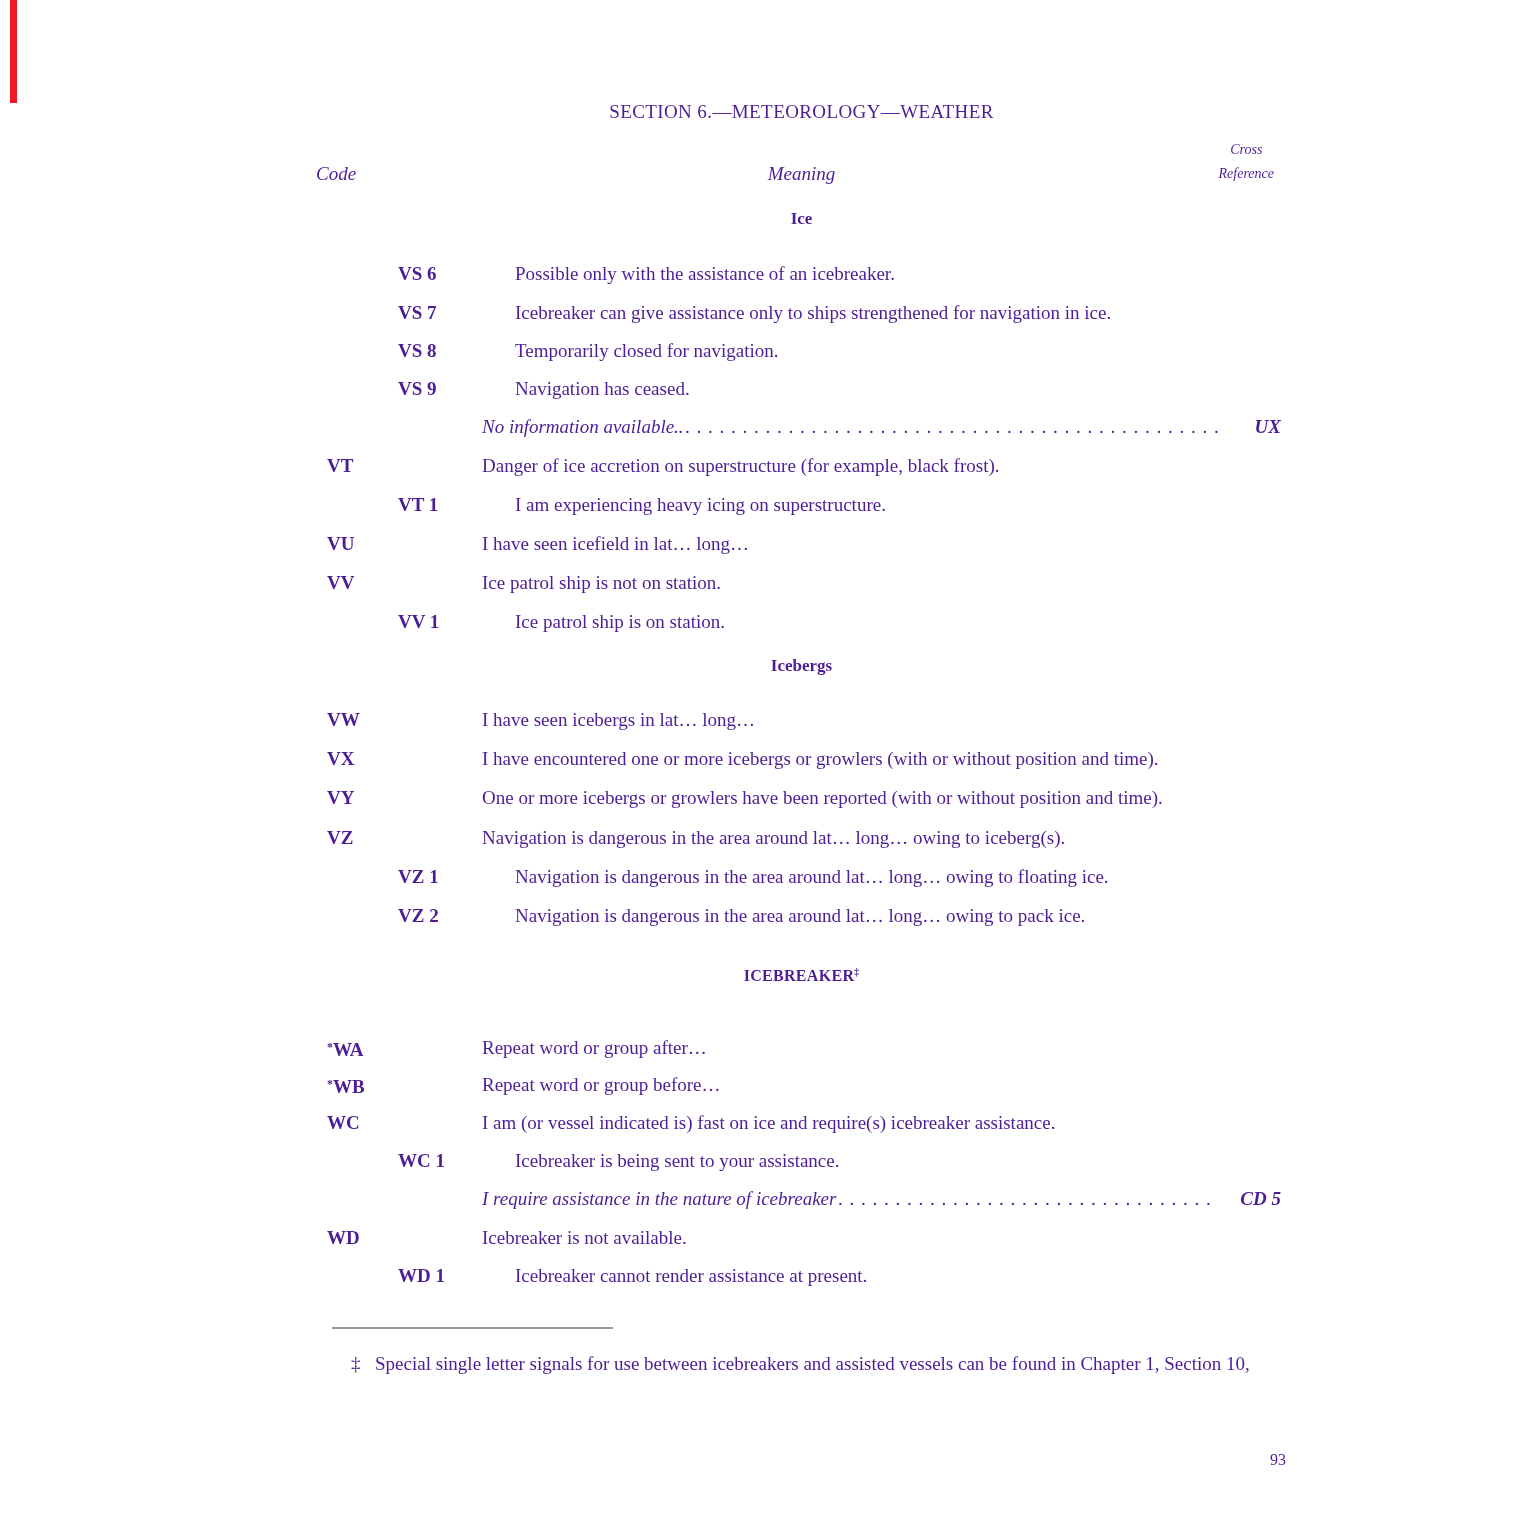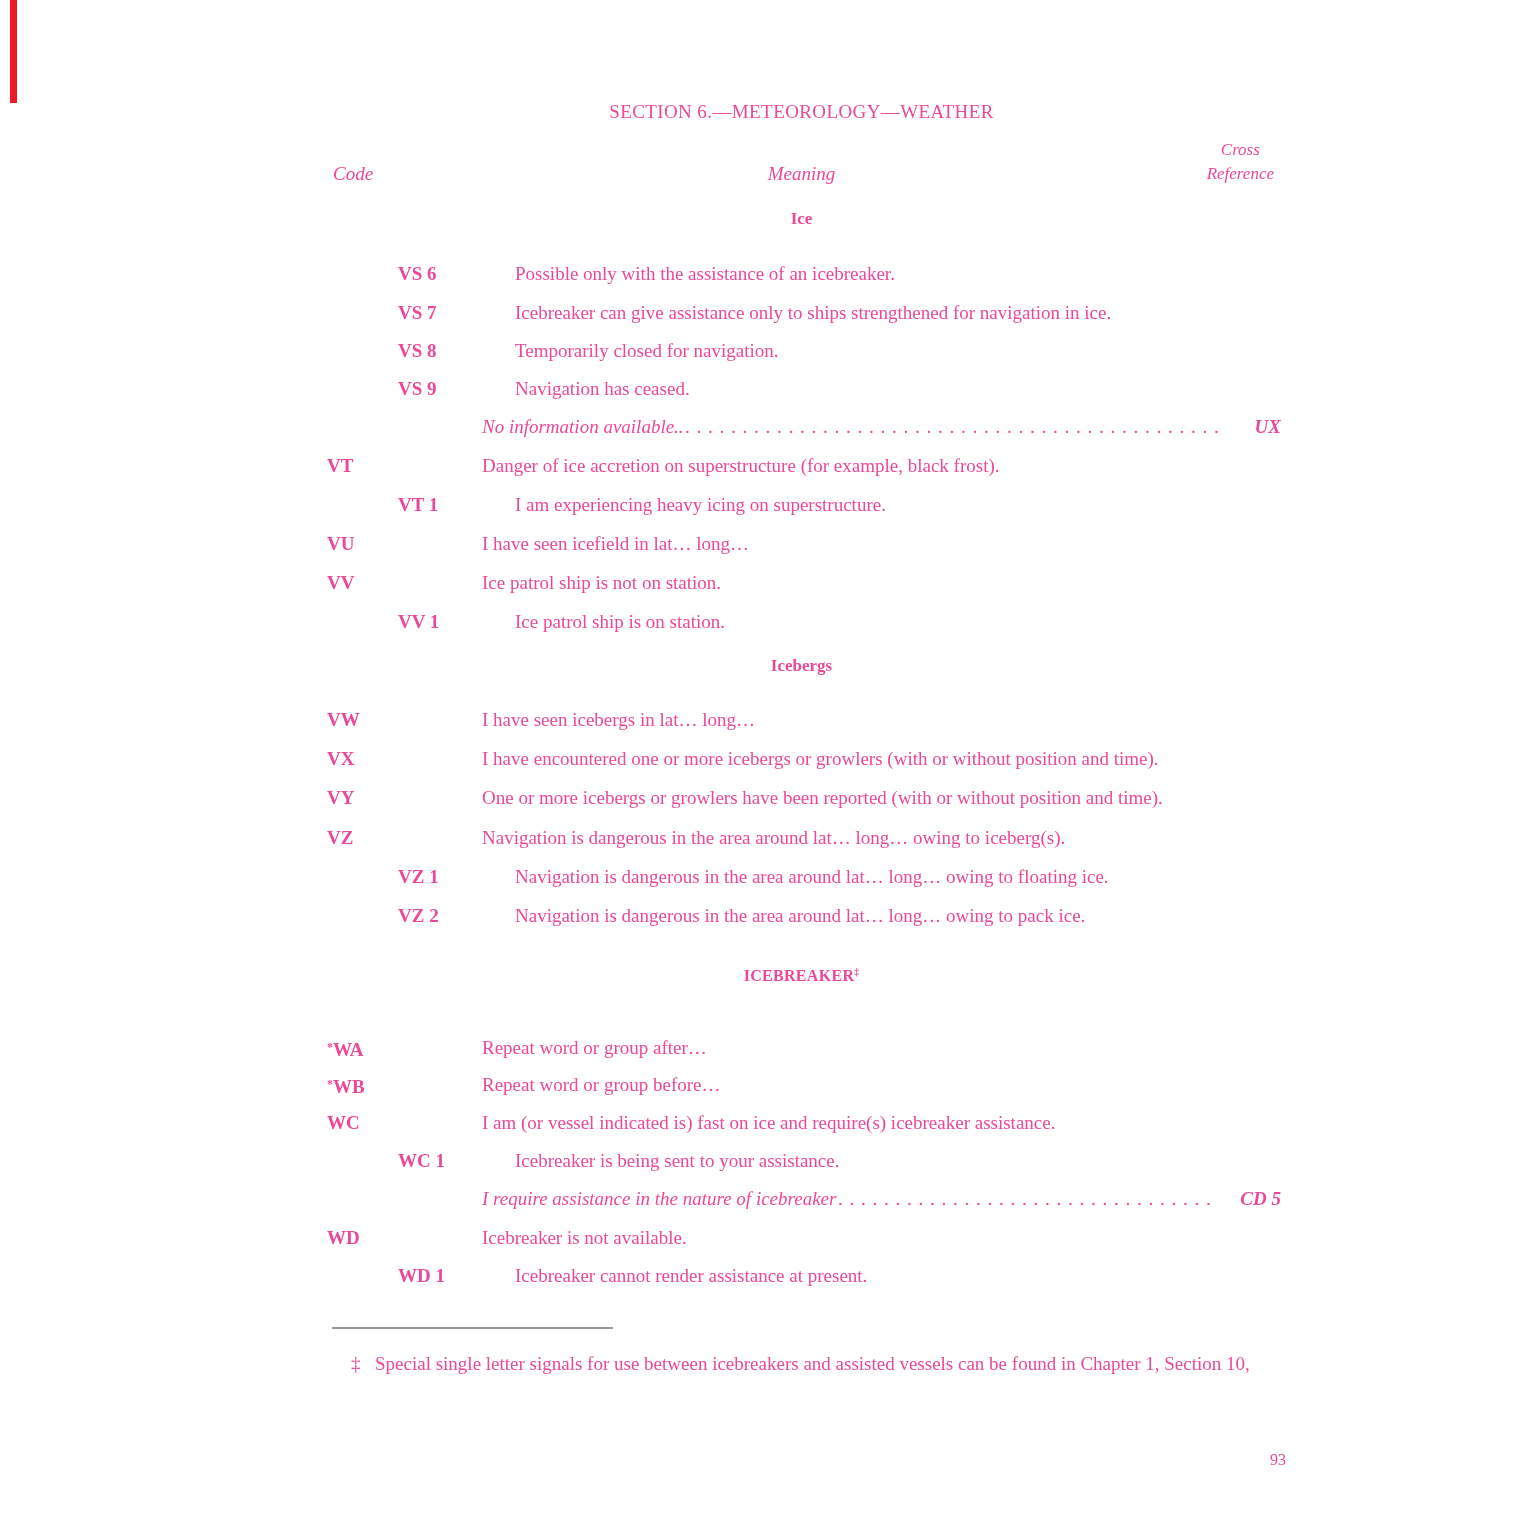--- a/index.html
+++ b/index.html
@@ -1,28 +1,28 @@
 <!DOCTYPE html>
 <html><head>
 <meta charset="utf-8">
 <style>
   html,body{margin:0;padding:0;background:#fff;}
   .page{
     position:relative;
     width:1531px;height:1540px;
     background:#ffffff;
     font-family:"Liberation Serif","DejaVu Serif",serif;
-    color:#ec4899;
+    color:#4c1d95;
     overflow:hidden;
   }
   .abs{position:absolute;}
   .centered{position:absolute;left:72px;right:0;text-align:center;}
   .title{font-size:19px;letter-spacing:.4px;line-height:24px;}
   .colhead{font-style:italic;font-size:19px;line-height:24px;}
-  .crosshead{position:absolute;right:257px;text-align:center;font-style:italic;font-size:17px;line-height:24px;}
+  .crosshead{position:absolute;right:257px;text-align:center;font-style:italic;font-size:14px;line-height:24px;}
   .secthead{font-weight:bold;font-size:17px;line-height:24px;}
   .bigsect{font-weight:bold;font-size:16px;line-height:26px;letter-spacing:.3px;}
   .bigsect sup{font-size:60%;vertical-align:6px;font-weight:bold;}
   .row{position:absolute;left:0;width:100%;font-size:19px;line-height:24px;white-space:nowrap;}
   .row .code{position:absolute;left:327px;font-weight:bold;}
   .row.sub .code{left:398px;}
   .row .meaning{position:absolute;left:482px;}
   .row.sub .meaning{left:515px;}
   .row .code sup{font-size:62%;vertical-align:5px;font-weight:bold;}
   .row.xrefrow{display:flex;align-items:baseline;box-sizing:border-box;
@@ -39,21 +39,21 @@
 </style>
 </head>
 <body>
 
 <div class="page">
 
   <div class="redbar"></div>
 
   <div class="centered title" style="top:100px">SECTION 6.—METEOROLOGY—WEATHER</div>
 
-  <div class="abs colhead" style="left:333px;top:162px">Code</div>
+  <div class="abs colhead" style="left:316px;top:162px">Code</div>
   <div class="centered colhead" style="top:162px">Meaning</div>
   <div class="crosshead" style="top:138px">
     <div>Cross</div>
     <div>Reference</div>
   </div>
 
   <div class="centered secthead" style="top:207px">Ice</div>
 
   <div class="row sub" style="top:262px">
     <span class="code">VS 6</span>

